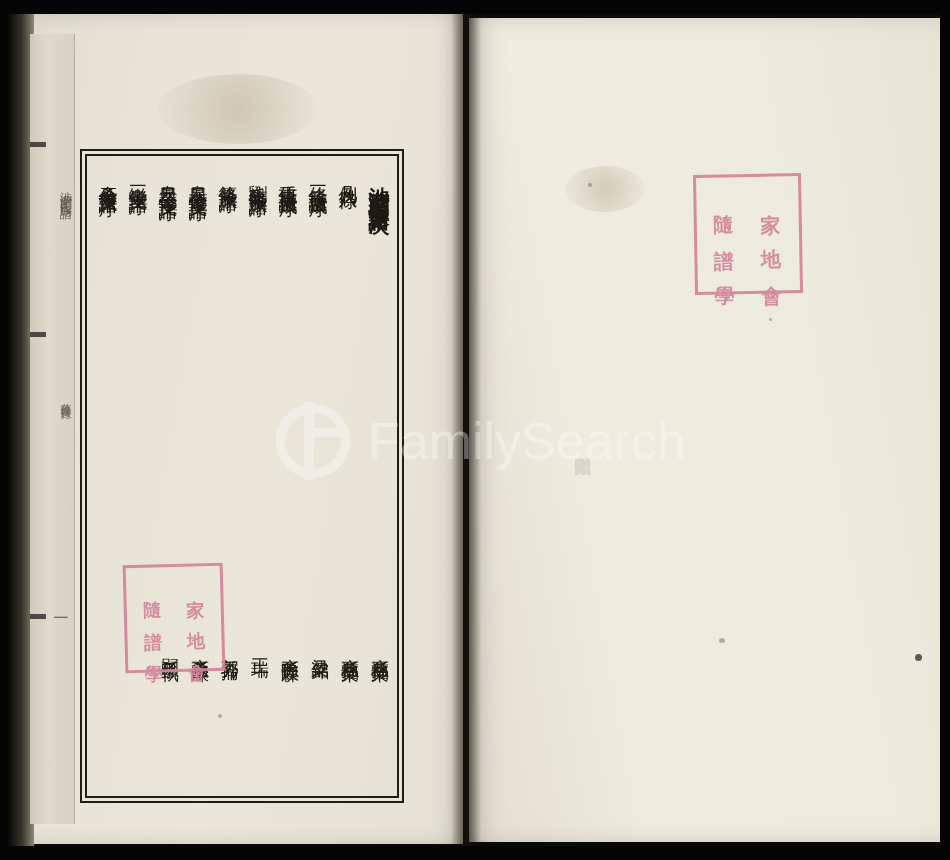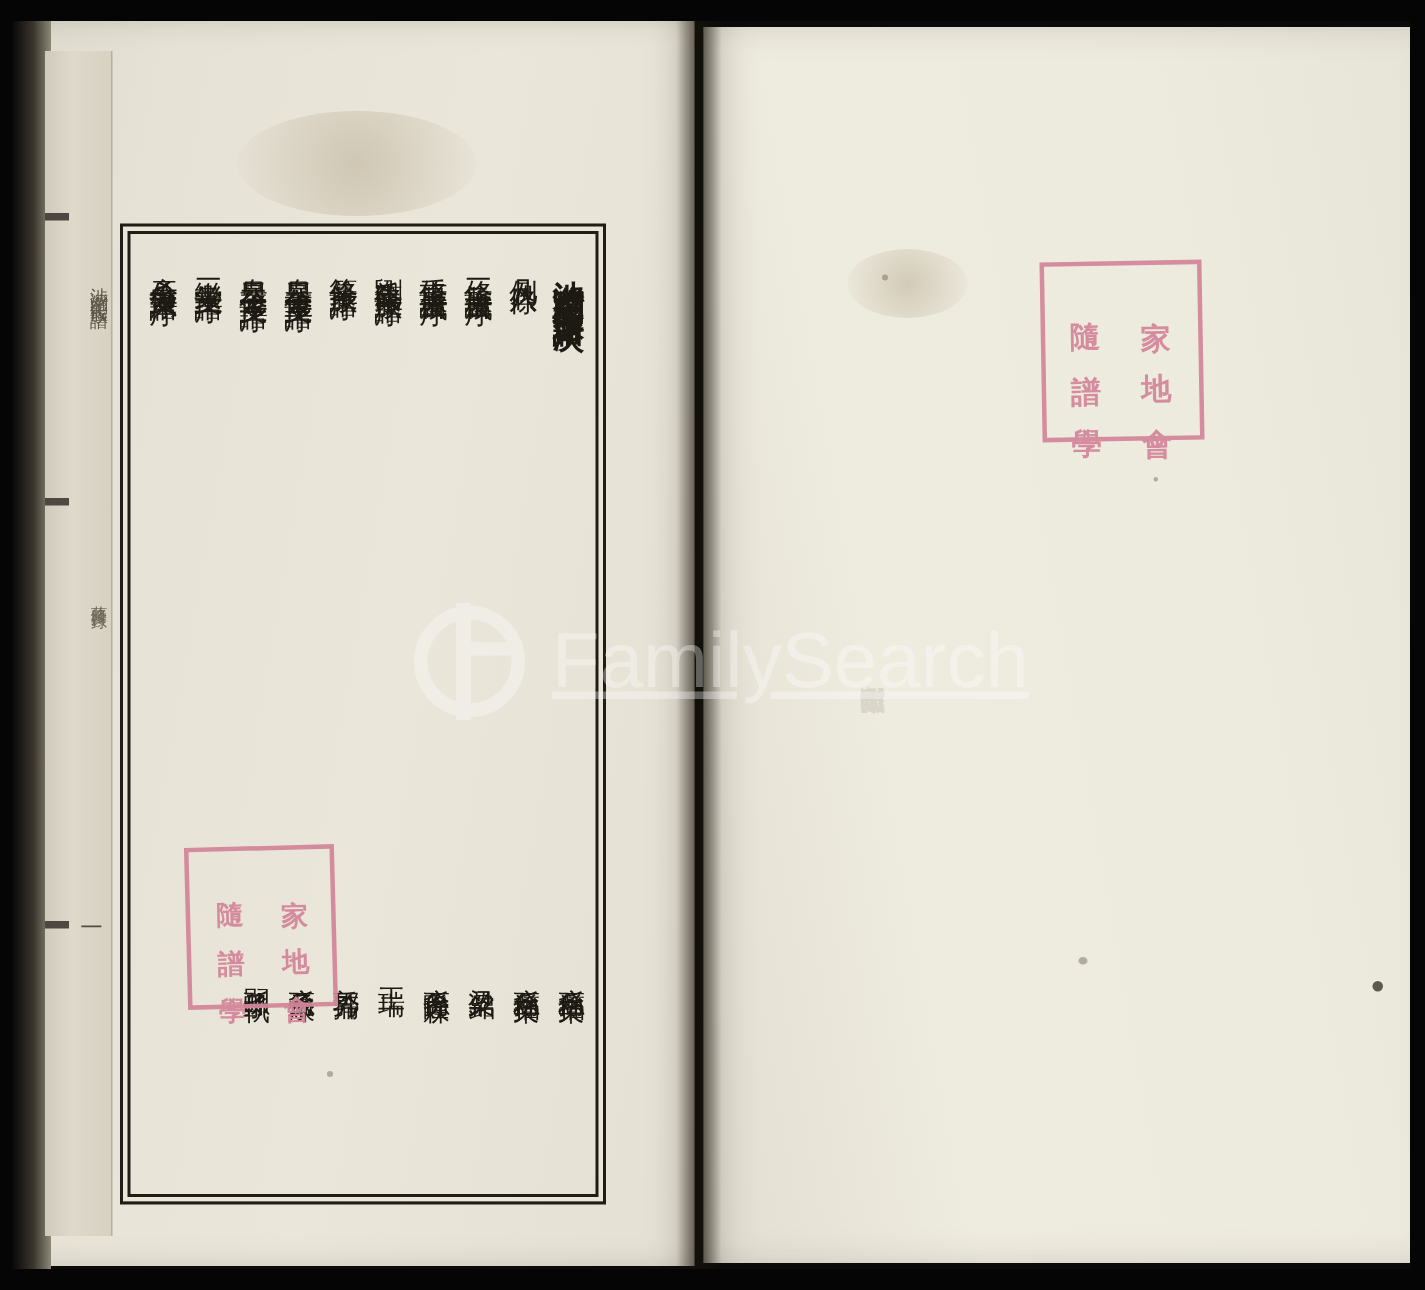--- a/index.html
+++ b/index.html
@@ -281,21 +281,20 @@
     width: 44px; height: 9px;
     background: #ffffff;
   }
   .wm-text {
     font-family: "Liberation Sans", sans-serif;
     font-size: 52px;
     color: #ffffff;
     letter-spacing: 0px;
     white-space: nowrap;
     font-weight: 400;
-    text-decoration: underline;
   }
 
   
   .showthrough {
     position: absolute;
     left: 560px;
     top: 430px;
     width: 150px;
     height: 260px;
     opacity: .1;

